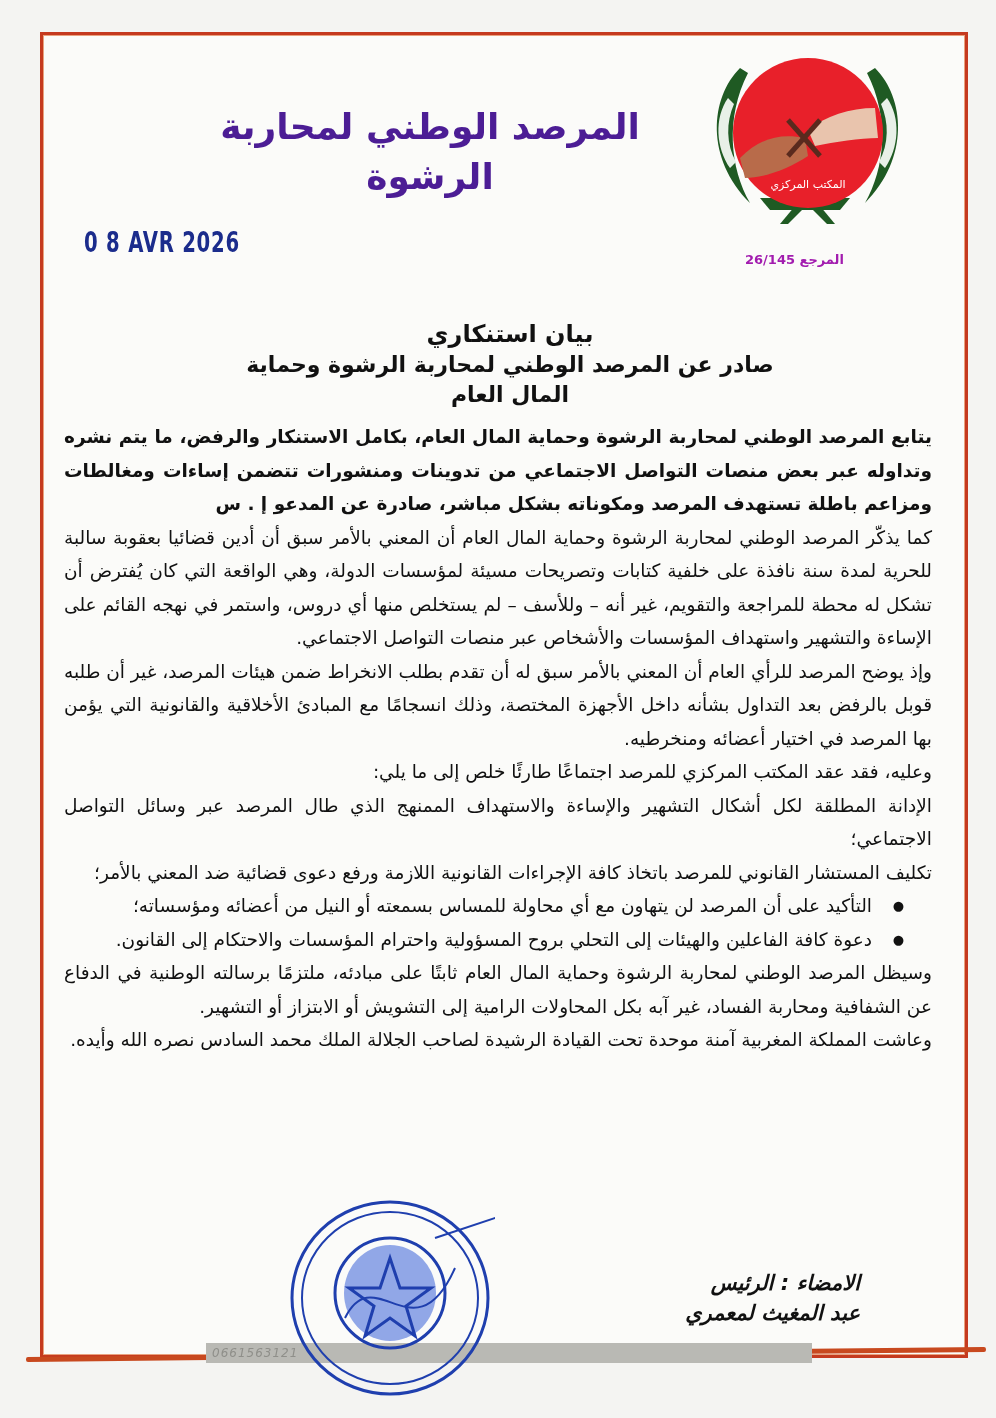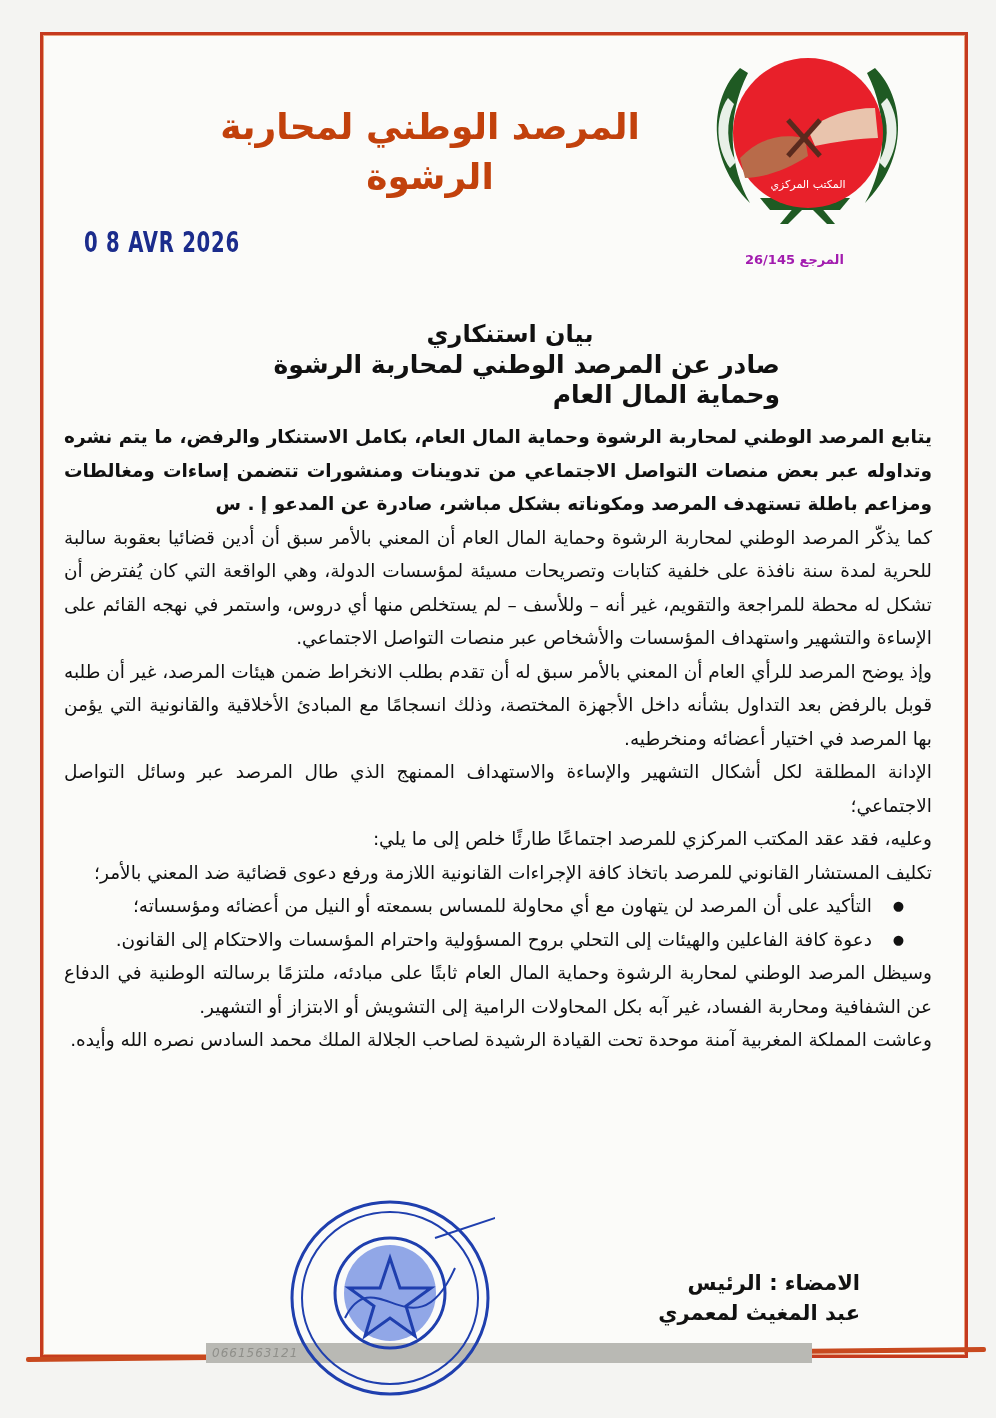--- a/index.html
+++ b/index.html
@@ -16,58 +16,58 @@
     background: #fbfbf9;
   }
   .frame-bottom {
     position: absolute; left: 26px; top: 1352px; width: 960px; height: 5px;
     background: #c8491f; transform: rotate(-0.6deg); border-radius: 2px;
   }
   .org-title {
     position: absolute; left: 210px; top: 102px; width: 440px;
     text-align: center; direction: rtl;
     font-family: "DejaVu Sans", sans-serif; font-weight: bold;
-    font-size: 36px; line-height: 50px; color: #c2410c;
+    font-size: 36px; line-height: 50px; color: #4c1d95;
   }
   .date-stamp {
     position: absolute; left: 84px; top: 226px;
     font-family: "DejaVu Sans Condensed", "DejaVu Sans", sans-serif;
     font-size: 28px; font-weight: bold; color: #1b2c8c; letter-spacing: 1px;
     transform: scaleX(0.78); transform-origin: left center;
   }
   .logo {
     position: absolute; left: 700px; top: 38px; width: 215px; height: 190px;
   }
   .ref {
     position: absolute; left: 745px; top: 252px; direction: rtl;
     font-size: 13px; font-weight: bold; color: #a21caf;
   }
   .heading {
     position: absolute; left: 240px; top: 318px; width: 540px;
     text-align: center; direction: rtl; font-weight: bold;
   }
   .heading .h1 { font-size: 24px; line-height: 32px; }
-  .heading .h2 { font-size: 25px; line-height: 30px; text-align: right; }
+  .heading .h2 { font-size: 22px; line-height: 30px; }
   .body-text {
     position: absolute; left: 64px; top: 420px; width: 868px;
     direction: rtl; text-align: justify; text-align-last: right;
     font-family: "DejaVu Sans", sans-serif;
     font-size: 18.5px; line-height: 33.5px;
   }
   .body-text p { margin: 0; }
   .bold { font-weight: bold; }
   .bullets { margin: 0; padding: 0 60px 0 0; list-style: none; }
   .bullets li { position: relative; }
   .bullets li::before {
     content: "\25CF"; position: absolute; right: -32px; font-size: 13px; top: 0;
   }
   .closing { font-weight: normal; }
   .signature {
     position: absolute; left: 560px; top: 1268px; direction: rtl;
-    font-size: 21px; font-weight: bold; line-height: 30px; text-align: right; width: 300px;
+    font-size: 21px; font-weight: bold; line-height: 30px; text-align: right; width: 300px; font-style: italic;
   }
   .footer-band {
     position: absolute; left: 206px; top: 1343px; width: 600px; height: 20px;
     background: #b9b9b4; color: #8f8f8a; font-size: 12px; line-height: 20px;
     overflow: hidden; white-space: nowrap; padding-left: 6px; letter-spacing: 1px; font-style: italic;
   }
   .seal {
     position: absolute; left: 285px; top: 1198px; width: 210px; height: 205px;
   }
 </style>
@@ -110,22 +110,22 @@
 
 <div class="heading">
   <div class="h1">بيان استنكاري</div>
   <div class="h2">صادر عن المرصد الوطني لمحاربة الرشوة وحماية المال العام</div>
 </div>
 
 <div class="body-text">
   <p class="bold">يتابع المرصد الوطني لمحاربة الرشوة وحماية المال العام، بكامل الاستنكار والرفض، ما يتم نشره وتداوله عبر بعض منصات التواصل الاجتماعي من تدوينات ومنشورات تتضمن إساءات ومغالطات ومزاعم باطلة تستهدف المرصد ومكوناته بشكل مباشر، صادرة عن المدعو إ . س</p>
   <p>كما يذكّر المرصد الوطني لمحاربة الرشوة وحماية المال العام أن المعني بالأمر سبق أن أدين قضائيا بعقوبة سالبة للحرية لمدة سنة نافذة على خلفية كتابات وتصريحات مسيئة لمؤسسات الدولة، وهي الواقعة التي كان يُفترض أن تشكل له محطة للمراجعة والتقويم، غير أنه – وللأسف – لم يستخلص منها أي دروس، واستمر في نهجه القائم على الإساءة والتشهير واستهداف المؤسسات والأشخاص عبر منصات التواصل الاجتماعي.</p>
   <p>وإذ يوضح المرصد للرأي العام أن المعني بالأمر سبق له أن تقدم بطلب الانخراط ضمن هيئات المرصد، غير أن طلبه قوبل بالرفض بعد التداول بشأنه داخل الأجهزة المختصة، وذلك انسجامًا مع المبادئ الأخلاقية والقانونية التي يؤمن بها المرصد في اختيار أعضائه ومنخرطيه.</p>
+  <p>وعليه، فقد عقد المكتب المركزي للمرصد اجتماعًا طارئًا خلص إلى ما يلي:</p>
   <p>الإدانة المطلقة لكل أشكال التشهير والإساءة والاستهداف الممنهج الذي طال المرصد عبر وسائل التواصل الاجتماعي؛</p>
-  <p>وعليه، فقد عقد المكتب المركزي للمرصد اجتماعًا طارئًا خلص إلى ما يلي:</p>
   <p>تكليف المستشار القانوني للمرصد باتخاذ كافة الإجراءات القانونية اللازمة ورفع دعوى قضائية ضد المعني بالأمر؛</p>
   <ul class="bullets">
     <li>التأكيد على أن المرصد لن يتهاون مع أي محاولة للمساس بسمعته أو النيل من أعضائه ومؤسساته؛</li>
     <li>دعوة كافة الفاعلين والهيئات إلى التحلي بروح المسؤولية واحترام المؤسسات والاحتكام إلى القانون.</li>
   </ul>
   <p class="closing">وسيظل المرصد الوطني لمحاربة الرشوة وحماية المال العام ثابتًا على مبادئه، ملتزمًا برسالته الوطنية في الدفاع عن الشفافية ومحاربة الفساد، غير آبه بكل المحاولات الرامية إلى التشويش أو الابتزاز أو التشهير.</p>
   <p class="closing">وعاشت المملكة المغربية آمنة موحدة تحت القيادة الرشيدة لصاحب الجلالة الملك محمد السادس نصره الله وأيده.</p>
 </div>
 
 <div class="footer-band">0661563121</div>

